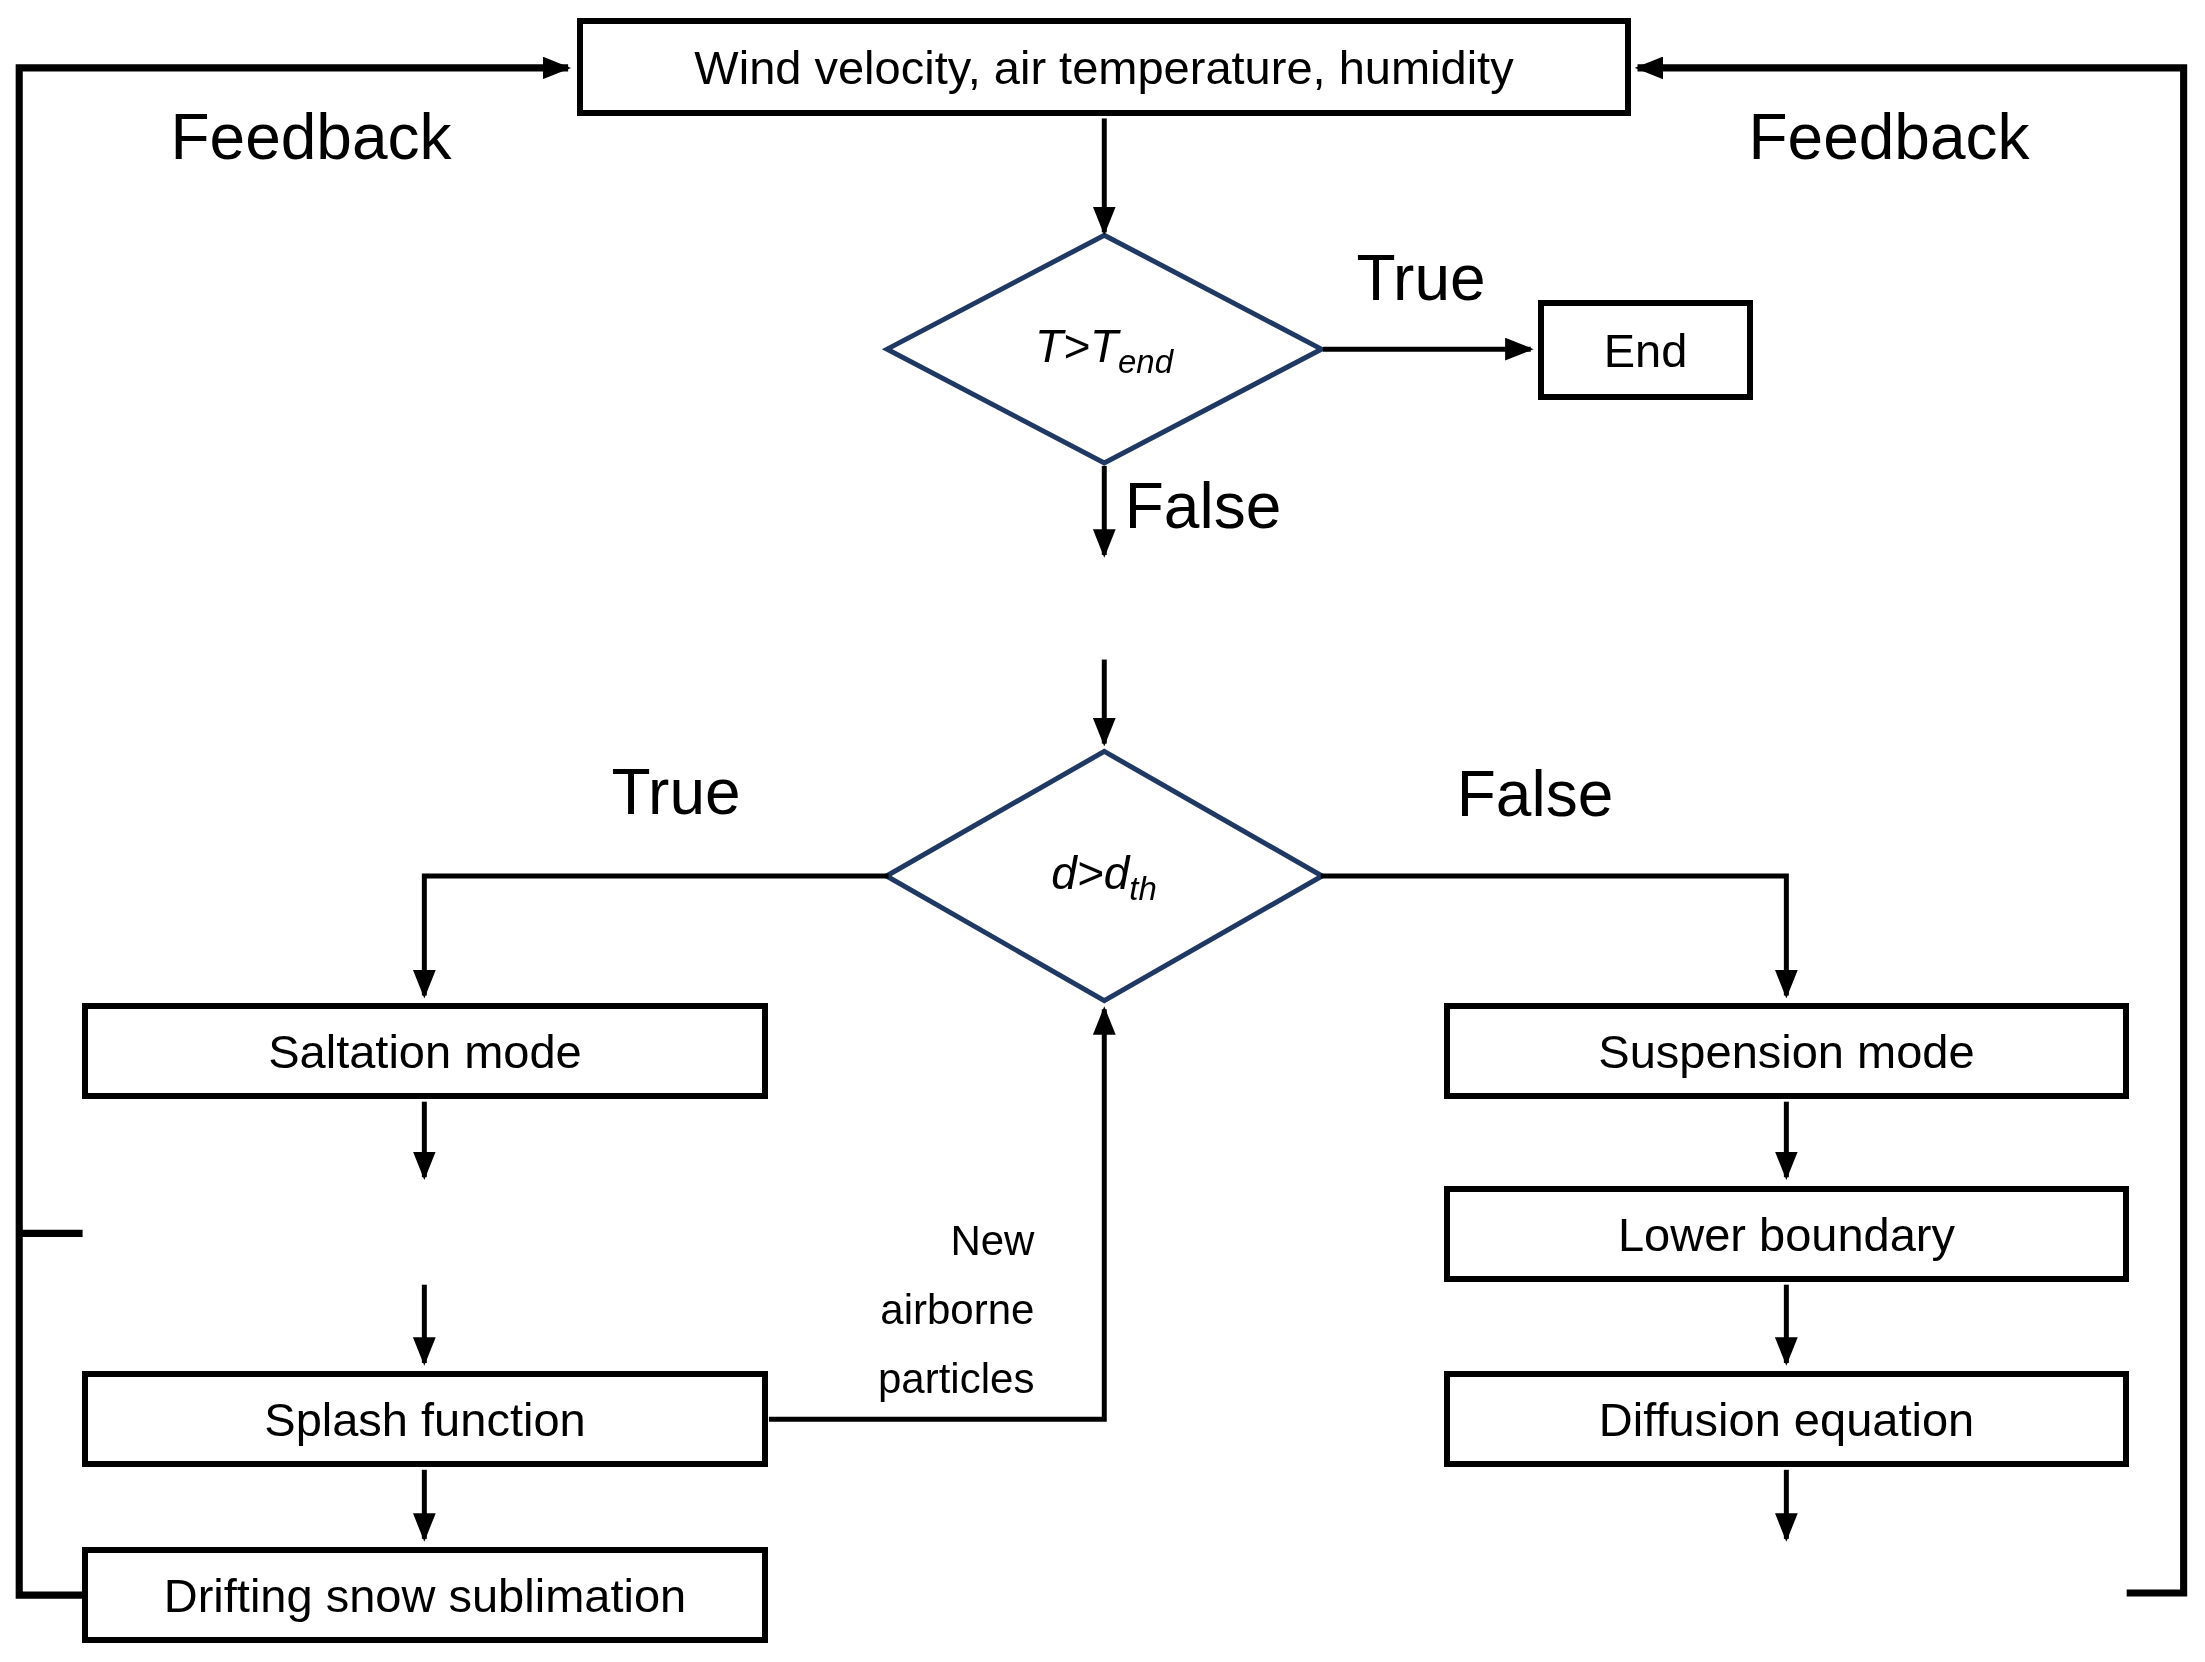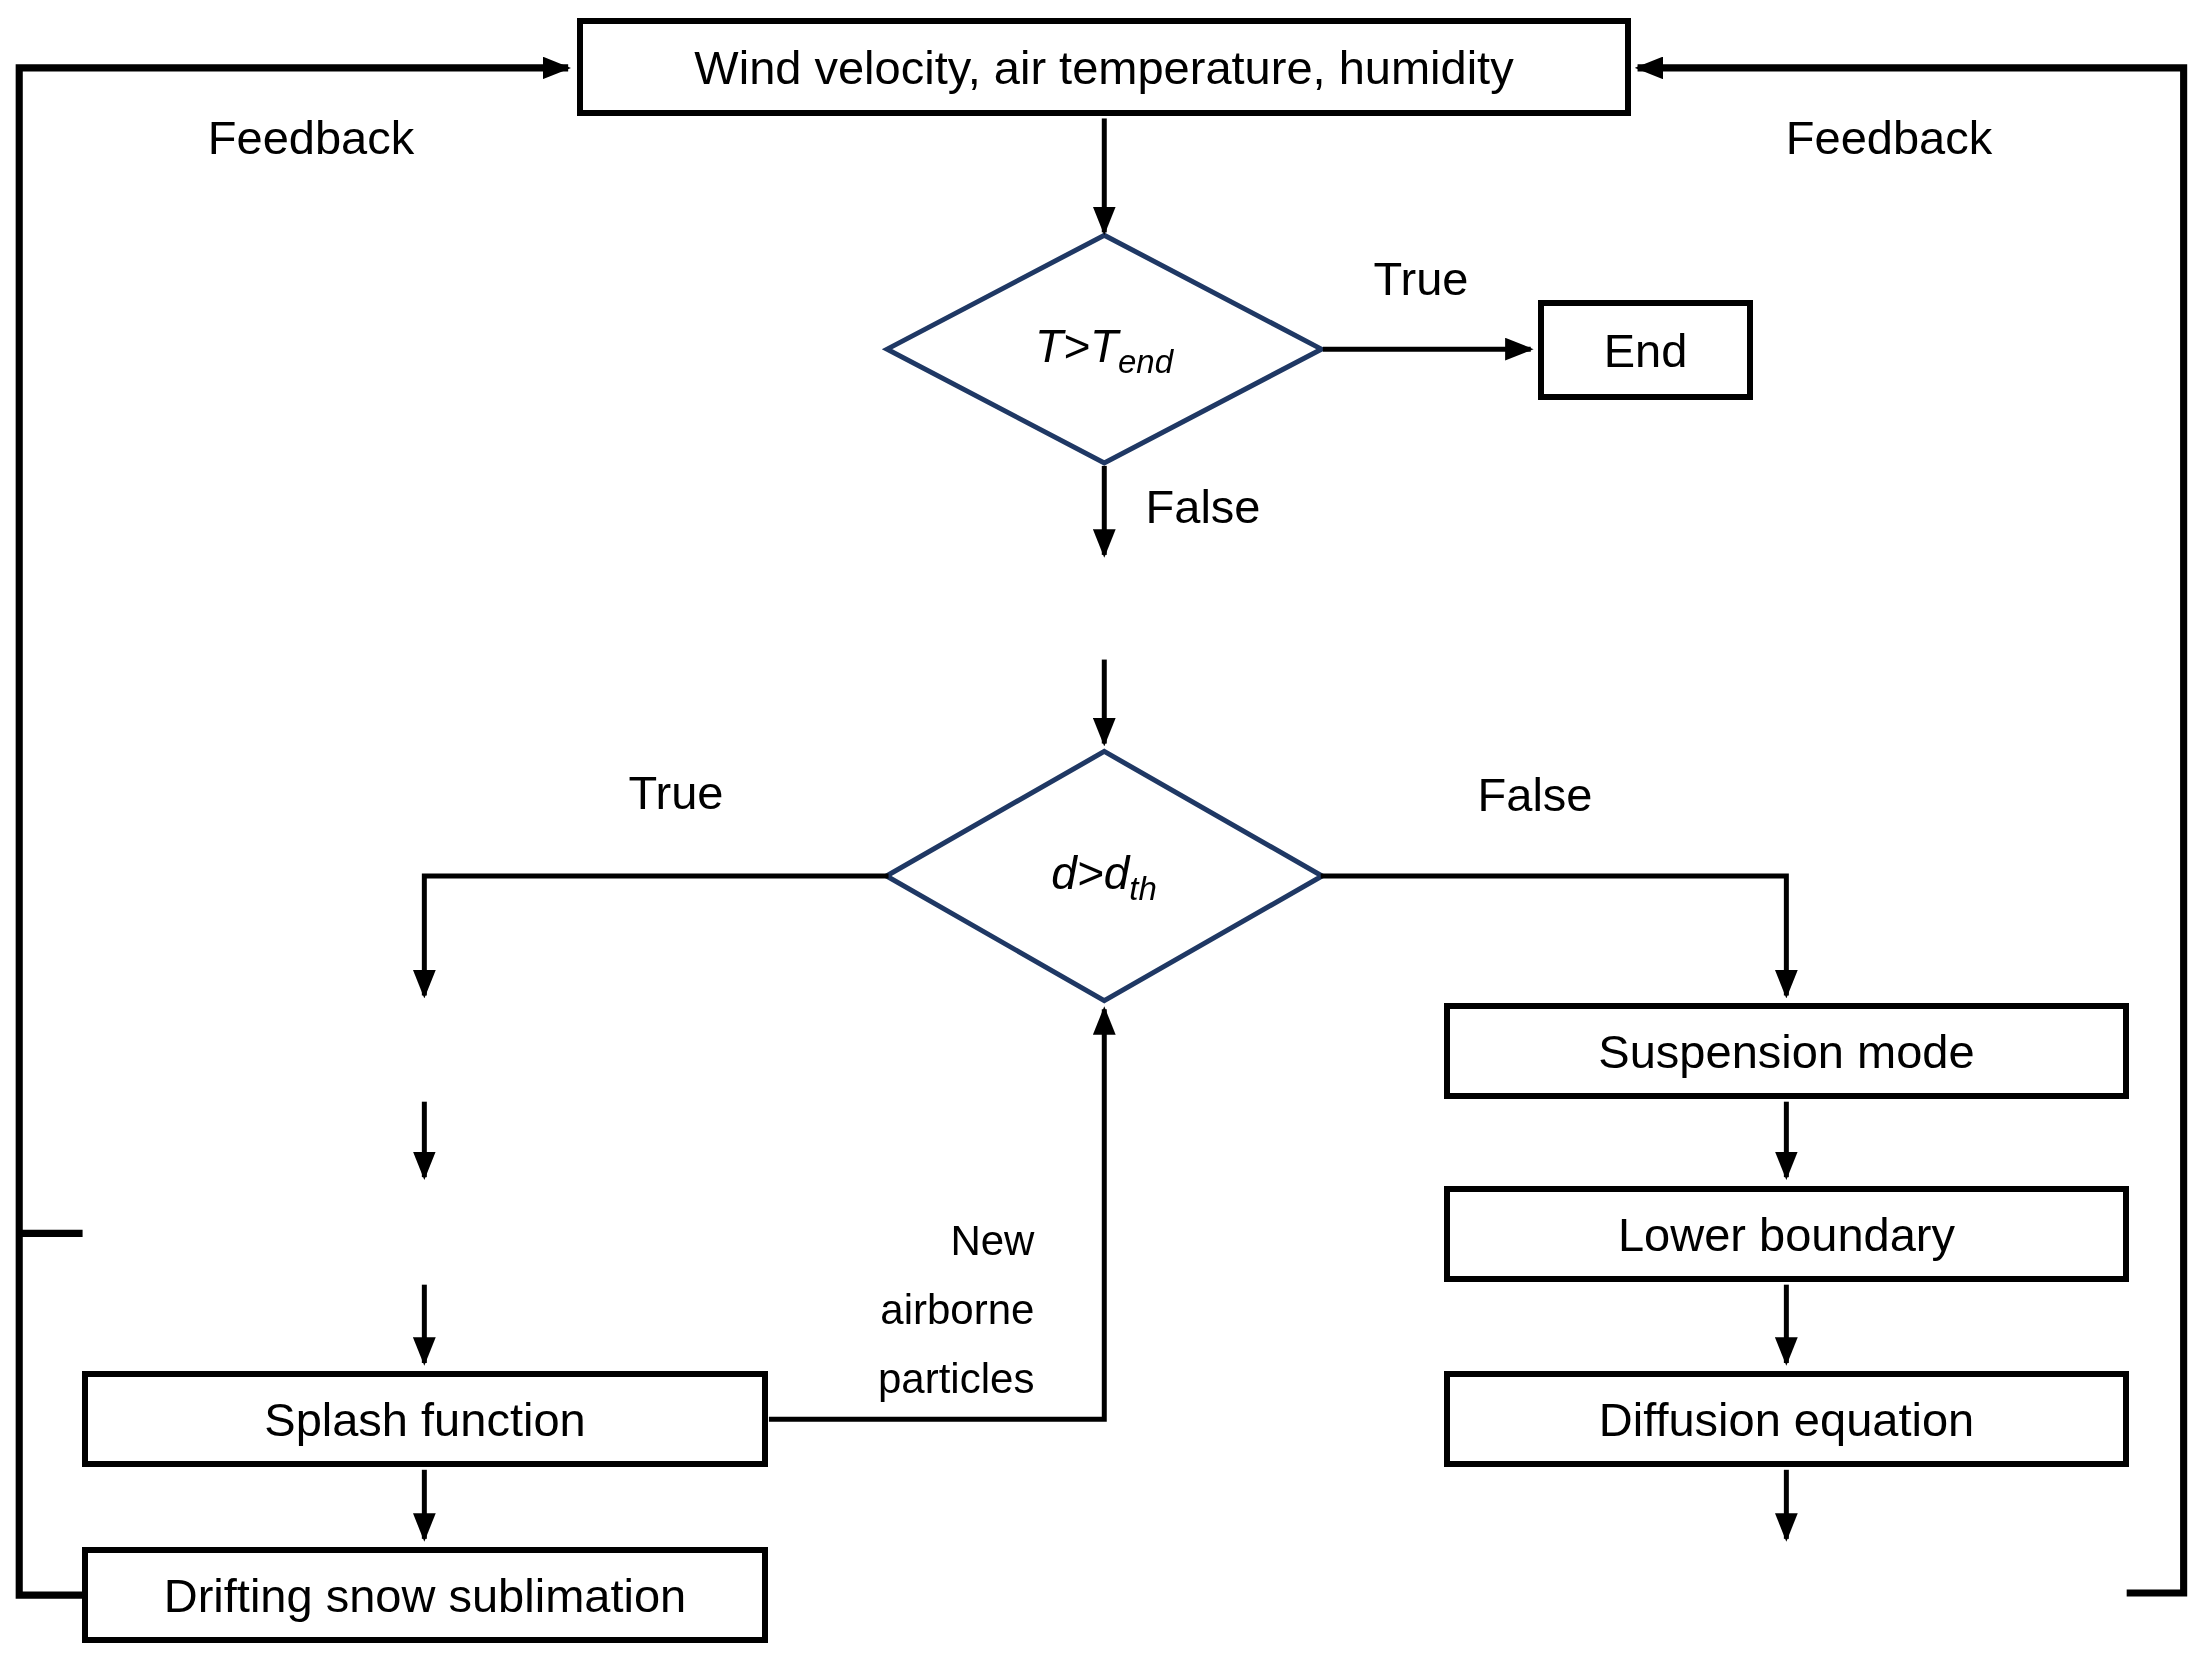--- a/index.html
+++ b/index.html
@@ -32,21 +32,21 @@
     display:flex;
     align-items:center;
     justify-content:center;
     font-size:47px;
     text-align:center;
     white-space:nowrap;
   }
   .flabel{
     position:absolute;
     transform:translate(-50%,-50%);
-    font-size:47px;
+    font-size:64px;
     white-space:nowrap;
   }
   .dlabel{
     position:absolute;
     transform:translate(-50%,-50%);
     font-size:46px;
     font-style:italic;
     white-space:nowrap;
   }
   .dlabel sub{font-size:33px;font-style:italic;}
@@ -88,20 +88,21 @@
     <path class="edge" d="M1080 1993 H1551 V1417" marker-end="url(#arrowhead)"></path>
 
     <path class="edge thick" d="M116 2240 H27 V95 H798" marker-end="url(#arrowhead)"></path>
     <path class="edge thick" d="M27 1732 H116"></path>
     <path class="edge thick" d="M2987 2237 H3067 V95 H2300" marker-end="url(#arrowhead)"></path>
   </svg>
 
   <div class="node" style="left:577px;top:18px;width:1054px;height:98px;">Wind velocity, air temperature, humidity</div>
   <div class="node" style="left:1538px;top:300px;width:215px;height:100px;">End</div>
 
+  <div class="node" style="left:82px;top:1003px;width:686px;height:96px;">Saltation mode</div>
   <div class="node" style="left:82px;top:1547px;width:686px;height:96px;">Drifting snow sublimation</div>
   <div class="node" style="left:82px;top:1371px;width:686px;height:96px;">Splash function</div>
 
   <div class="node" style="left:1444px;top:1003px;width:685px;height:96px;text-align:right;">Suspension mode</div>
   <div class="node" style="left:1444px;top:1371px;width:685px;height:96px;">Diffusion equation</div>
   <div class="node" style="left:1444px;top:1186px;width:685px;height:96px;">Lower boundary</div>
 
   <div class="dlabel" style="left:1104px;top:350px;">
     <span>T&gt;T</span><sub>end</sub>
   </div>

